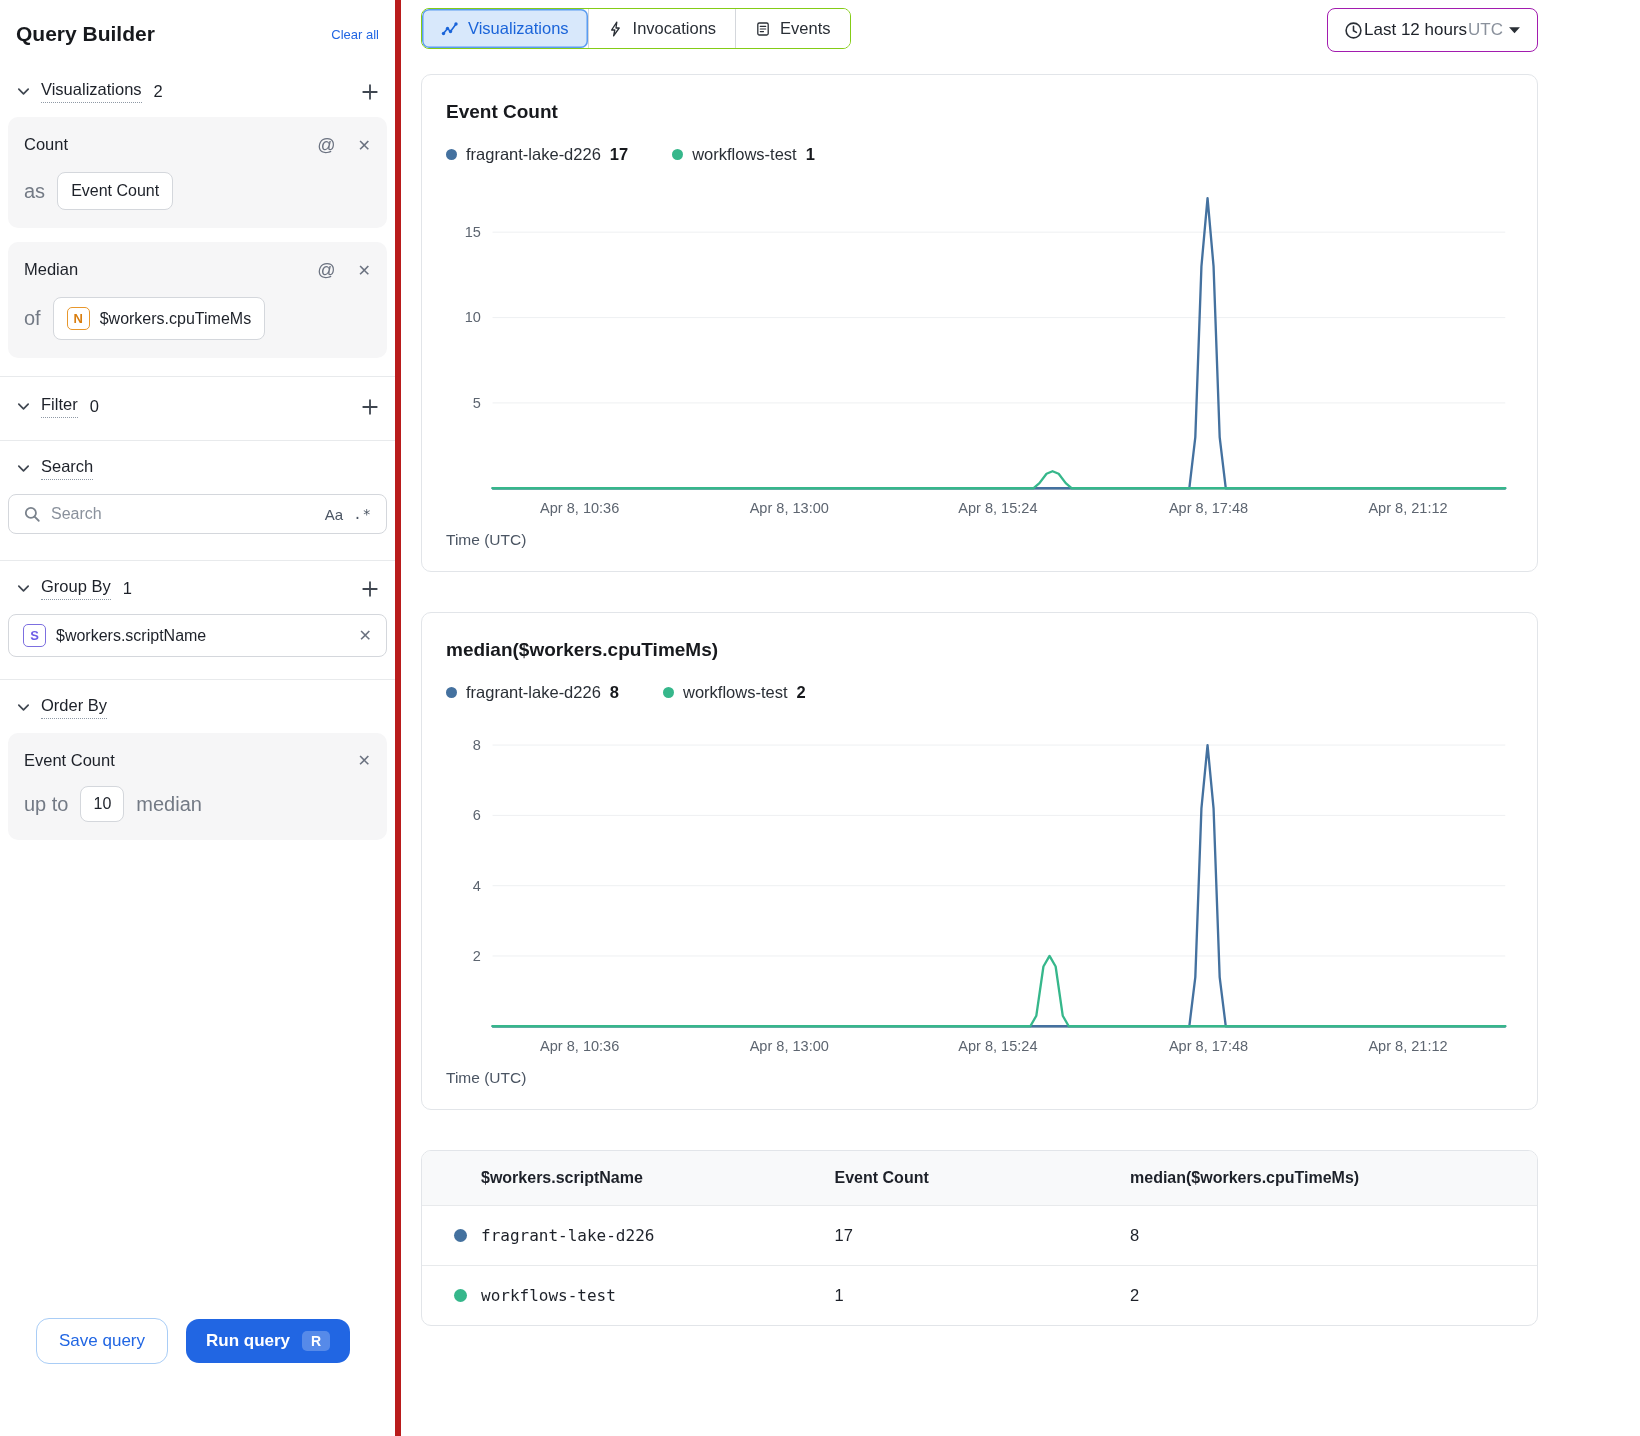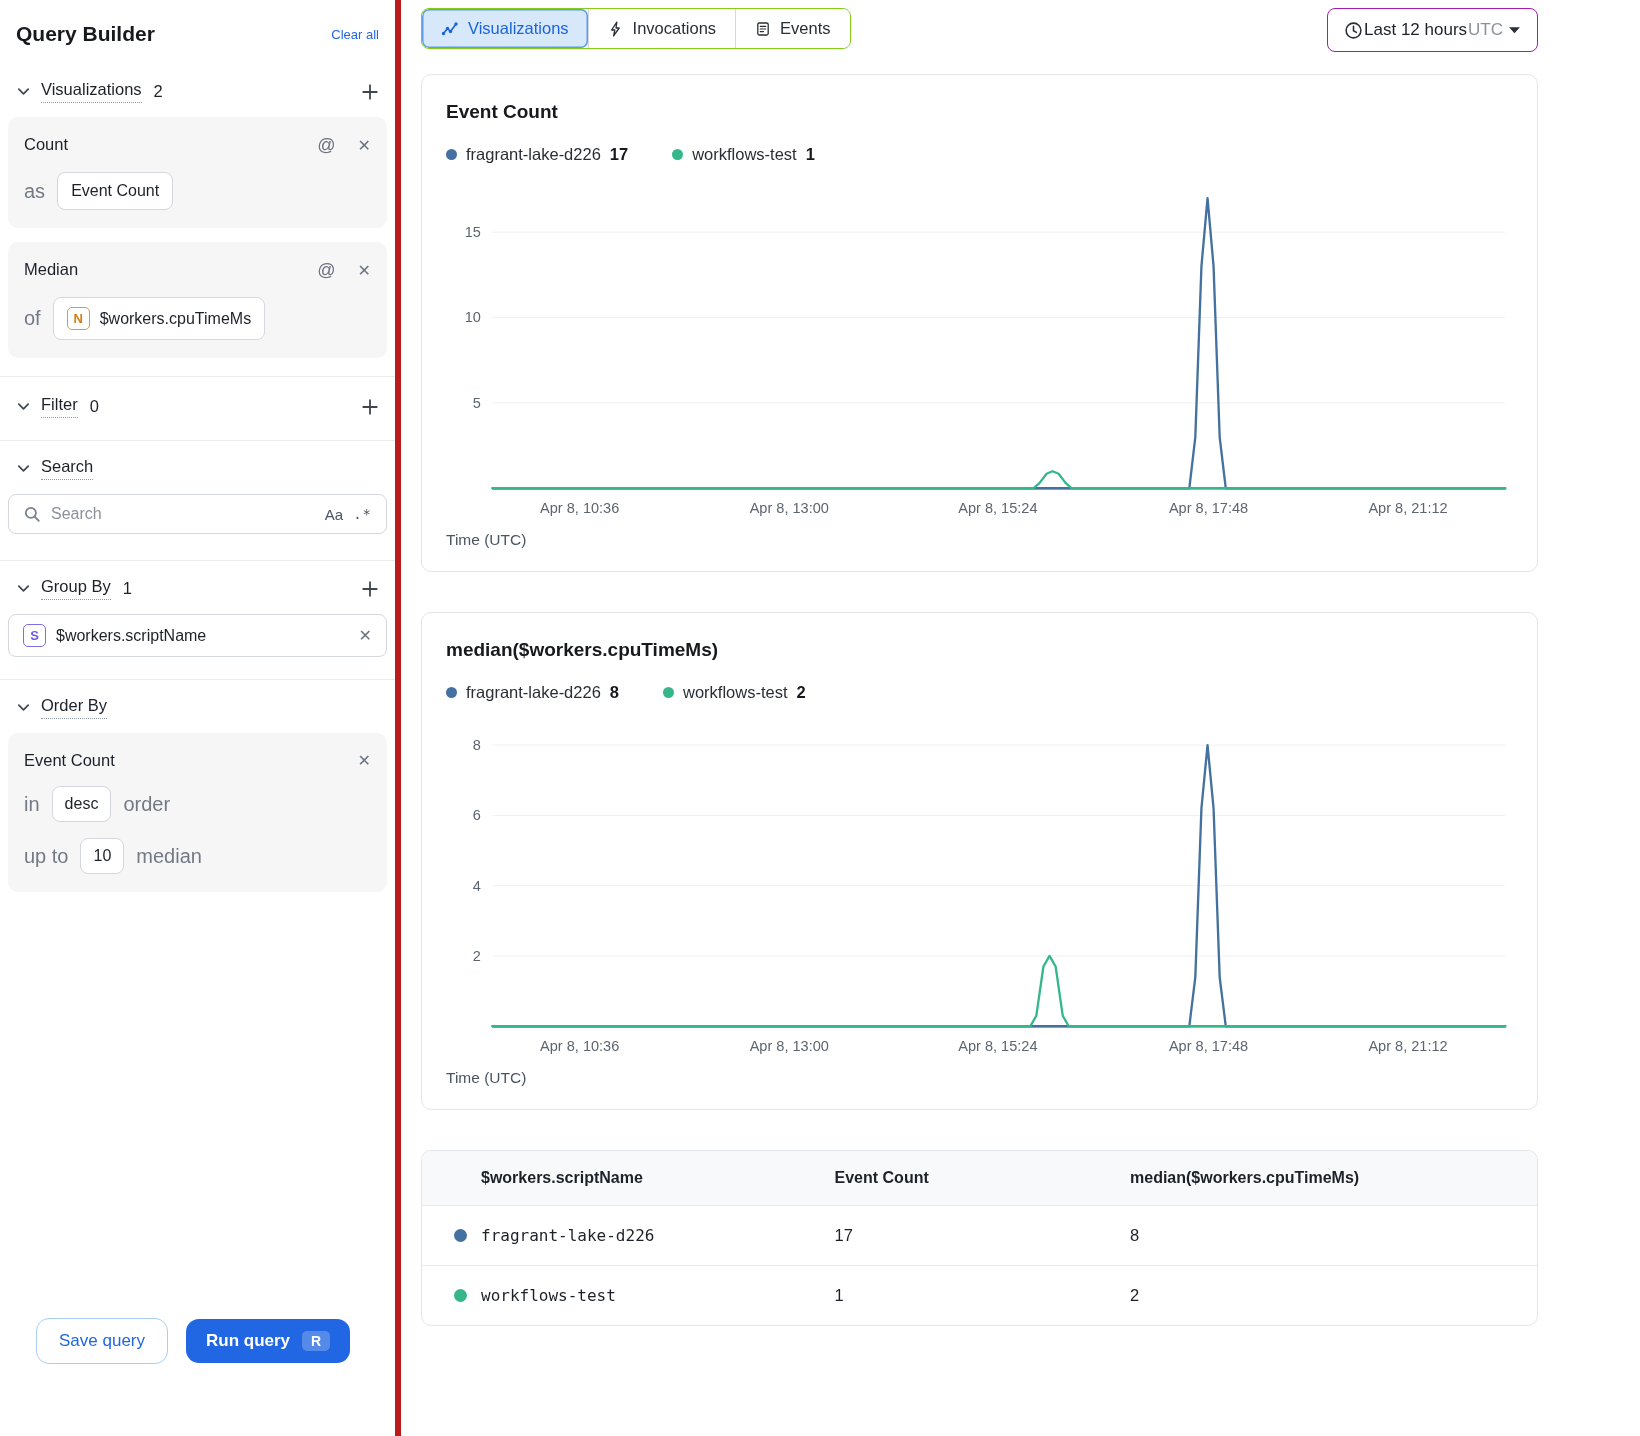--- a/index.html
+++ b/index.html
@@ -212,25 +212,20 @@
 
     <div class="card">
       <div class="card-top">
         <span class="card-title">Event Count</span>
         <span class="card-icons">
           <span class="x">✕</span>
         </span>
       </div>
       <div class="order-rows">
         <div class="order-row">
-          <span class="muted">in</span>
-          <span class="chip small">desc</span>
-          <span class="muted">order</span>
-        </div>
-        <div class="order-row">
           <span class="muted">up to</span>
           <span class="chip small">10</span>
           <span class="muted">median</span>
         </div>
       </div>
     </div>
 
     <div class="sb-spacer"></div>
 
     <div class="sb-footer">

